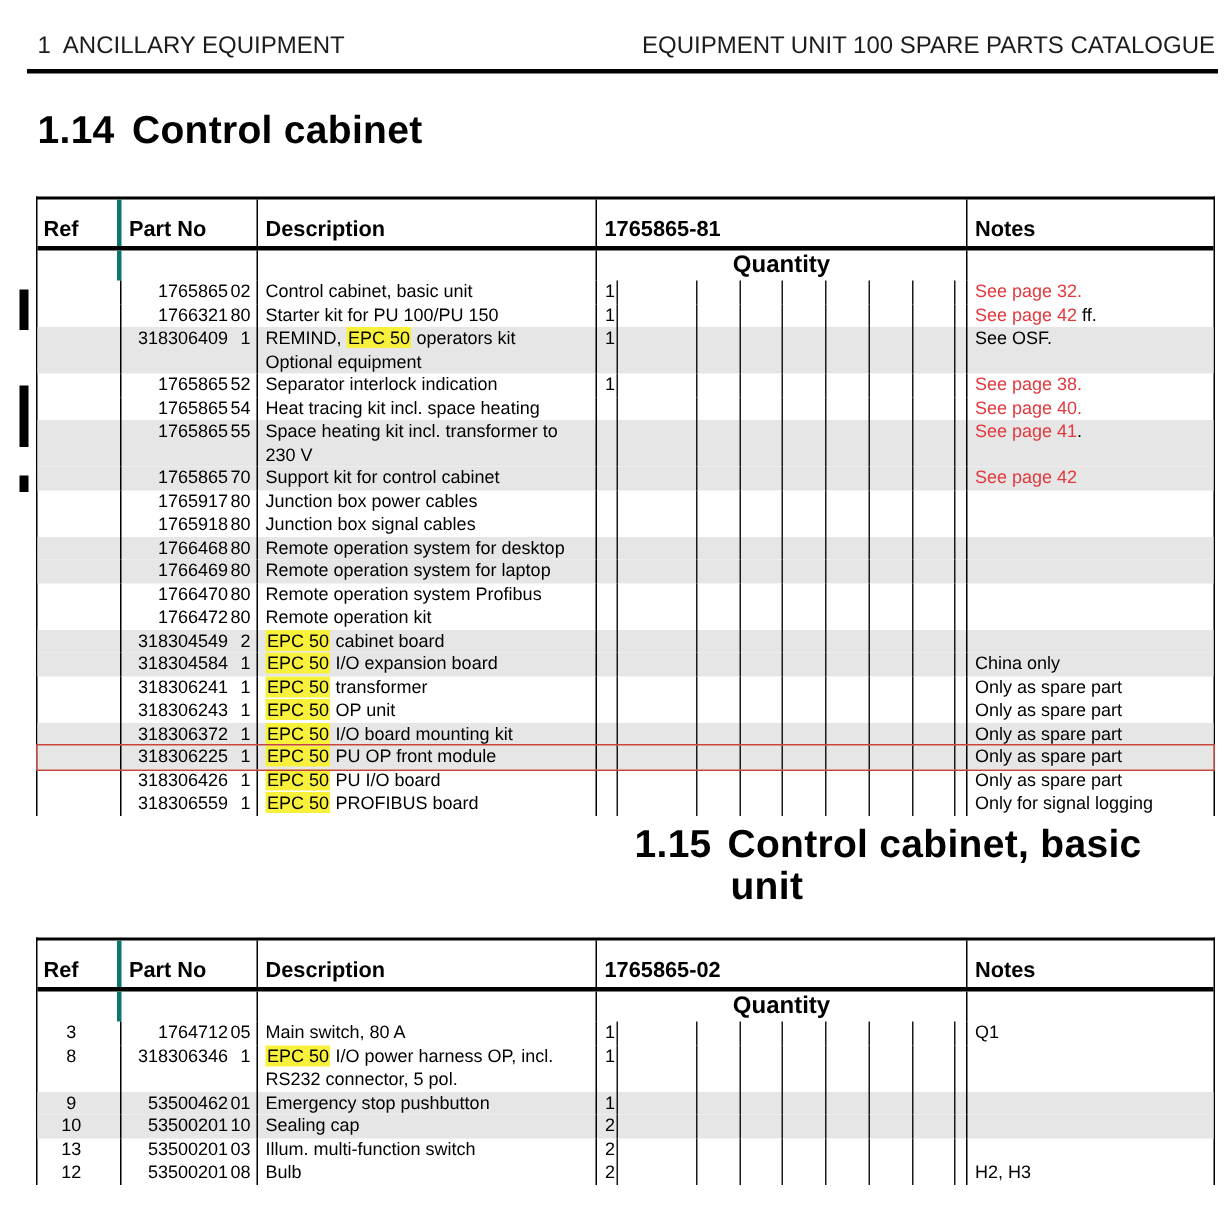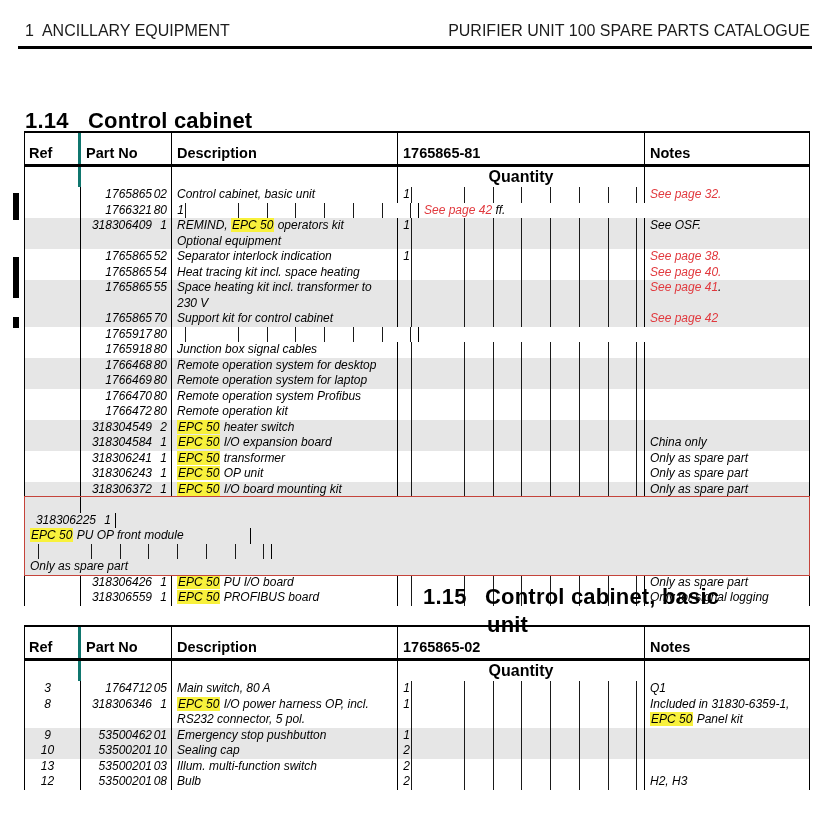--- a/index.html
+++ b/index.html
@@ -6,21 +6,21 @@
   html, body { width: 821px; height: 816px; background: #ffffff; overflow: hidden; }
   body { position: relative; font-family: "Liberation Sans", sans-serif; color: #000; }
 
   
   .page-header { position: absolute; left: 25px; top: 22px; width: 785px;
                  display: flex; justify-content: space-between;
                  font-size: 16px; color: #1c1c1c; white-space: pre; }
   .top-rule { position: absolute; left: 18px; top: 46px; width: 794px; height: 3px; background: #000; }
 
   
-  .heading { position: absolute; font-weight: bold; font-size: 22px; letter-spacing: 0.2px; line-height: 28px; color: #000; margin-top: 35px; }
+  .heading { position: absolute; font-weight: bold; font-size: 26px; letter-spacing: 0.2px; line-height: 28px; color: #000; }
   .h114 { left: 25px; top: 72px; }
   .h114 .num { display: inline-block; width: 63px; }
   .h115 { left: 423px; top: 548px; }
   .h115 .num { display: inline-block; width: 62px; }
   .h115 .line2 { margin-left: 64px; }
 
   
   .ptable { position: absolute; left: 24px; width: 786px;
             border-left: 1px solid #000; border-right: 1px solid #000; border-top: 2px solid #000;
             font-size: 12px; }
@@ -31,24 +31,24 @@
   .thead > div { display: flex; align-items: flex-end; padding-bottom: 3px; }
   .qrow  { display: flex; height: 20px; font-weight: bold; font-size: 16px; }
 
   .col-ref   { width: 56px;  border-right: 3px solid #0f766e; padding-left: 4px; }
   .col-part  { width: 91px;  border-right: 1px solid #000; padding-left: 5px; }
   .col-desc  { width: 226px; border-right: 1px solid #000; padding-left: 5px; }
   .col-qty   { width: 247px; border-right: 1px solid #000; padding-left: 5px; }
   .col-notes { width: 164px; padding-left: 5px; }
   .qrow .col-qty { display: flex; align-items: center; justify-content: center; padding-left: 0; }
 
-  .tbody { width: 100%; font-style: italic; }
+  .tbody { width: 100%; }
   .trow { display: flex; min-height: 15.5px; line-height: 15.5px; }
   .trow.shade { background: var(--shade, #e6e6e6); }
-  .trow.marked { outline: 1px solid var(--marked, #c5443b); outline-offset: 0px; flex-direction: column; }
+  .trow.marked { outline: 1px solid var(--marked, #c5443b); outline-offset: 0px; }
 
   .c { min-height: 15.5px; }
   .c.ref   { width: 56px;  border-right: 1px solid #000; text-align: center; padding-right: 10px; }
   .c.part  { width: 91px;  border-right: 1px solid #000; display: flex; justify-content: flex-end; padding-right: 4px; }
   .c.part .psub { display: inline-block; width: 15px; text-align: right; }
   .c.desc  { width: 226px; border-right: 1px solid #000; padding-left: 5px; }
   .c.qty   { width: 247px; border-right: 1px solid #000;
              background-image: linear-gradient(#1a1a1a,#1a1a1a),linear-gradient(#1a1a1a,#1a1a1a),
                                linear-gradient(#1a1a1a,#1a1a1a),linear-gradient(#1a1a1a,#1a1a1a),
                                linear-gradient(#1a1a1a,#1a1a1a),linear-gradient(#1a1a1a,#1a1a1a),
@@ -66,21 +66,21 @@
   .cbar { position: absolute; left: 13px; width: 6px; background: #000; }
   .cbar1 { top: 193px; height: 27px; }
   .cbar2 { top: 257px; height: 41px; }
   .cbar3 { top: 317px; height: 11px; }
 </style>
 </head>
 <body>
 
 <div class="page-header">
   <span>1  ANCILLARY EQUIPMENT</span>
-  <span>PURIFIER UNIT 100 SPARE PARTS CATALOGUE</span>
+  <span>EQUIPMENT UNIT 100 SPARE PARTS CATALOGUE</span>
 </div>
 <div class="top-rule"></div>
 
 <div class="heading h114">
   <span class="num">1.14</span><span>Control cabinet</span>
 </div>
 
 <div class="cbar cbar1"></div>
 <div class="cbar cbar2"></div>
 <div class="cbar cbar3"></div>
@@ -114,20 +114,23 @@
         <div class="c notes">
           <div class="nline"><span class="red">See page 32.</span></div>
         </div>
       </div>
       <div class="trow">
         <div class="c ref"></div>
         <div class="c part">
           <span class="pmain">1766321</span>
           <span class="psub">80</span>
         </div>
+        <div class="c desc">
+          <div class="dline"><span>Starter kit for PU 100/PU 150</span></div>
+        </div>
         <div class="c qty"><span class="qval">1</span></div>
         <div class="c notes">
           <div class="nline"><span class="red">See page 42</span><span> ff.</span></div>
         </div>
       </div>
       <div class="trow shade">
         <div class="c ref"></div>
         <div class="c part">
           <span class="pmain">318306409</span>
           <span class="psub">1</span>
@@ -197,20 +200,23 @@
         <div class="c notes">
           <div class="nline"><span class="red">See page 42</span></div>
         </div>
       </div>
       <div class="trow">
         <div class="c ref"></div>
         <div class="c part">
           <span class="pmain">1765917</span>
           <span class="psub">80</span>
         </div>
+        <div class="c desc">
+          <div class="dline"><span>Junction box power cables</span></div>
+        </div>
         <div class="c qty"><span class="qval"></span></div>
         <div class="c notes"></div>
       </div>
       <div class="trow">
         <div class="c ref"></div>
         <div class="c part">
           <span class="pmain">1765918</span>
           <span class="psub">80</span>
         </div>
         <div class="c desc">
@@ -267,21 +273,21 @@
         <div class="c qty"><span class="qval"></span></div>
         <div class="c notes"></div>
       </div>
       <div class="trow shade">
         <div class="c ref"></div>
         <div class="c part">
           <span class="pmain">318304549</span>
           <span class="psub">2</span>
         </div>
         <div class="c desc">
-          <div class="dline"><span class="hl">EPC 50</span><span> heater switch</span></div>
+          <div class="dline"><span class="hl">EPC 50</span><span> cabinet board</span></div>
         </div>
         <div class="c qty"><span class="qval"></span></div>
         <div class="c notes"></div>
       </div>
       <div class="trow shade">
         <div class="c ref"></div>
         <div class="c part">
           <span class="pmain">318304584</span>
           <span class="psub">1</span>
         </div>
@@ -419,24 +425,20 @@
         <div class="c ref">8</div>
         <div class="c part">
           <span class="pmain">318306346</span>
           <span class="psub">1</span>
         </div>
         <div class="c desc">
           <div class="dline"><span class="hl">EPC 50</span><span> I/O power harness OP, incl.</span></div>
           <div class="dline"><span>RS232 connector, 5 pol.</span></div>
         </div>
         <div class="c qty"><span class="qval">1</span></div>
-        <div class="c notes">
-          <div class="nline"><span>Included in 31830-6359-1,</span></div>
-          <div class="nline"><span class="hl">EPC 50</span><span> Panel kit</span></div>
-        </div>
       </div>
       <div class="trow shade">
         <div class="c ref">9</div>
         <div class="c part">
           <span class="pmain">53500462</span>
           <span class="psub">01</span>
         </div>
         <div class="c desc">
           <div class="dline"><span>Emergency stop pushbutton</span></div>
         </div>

